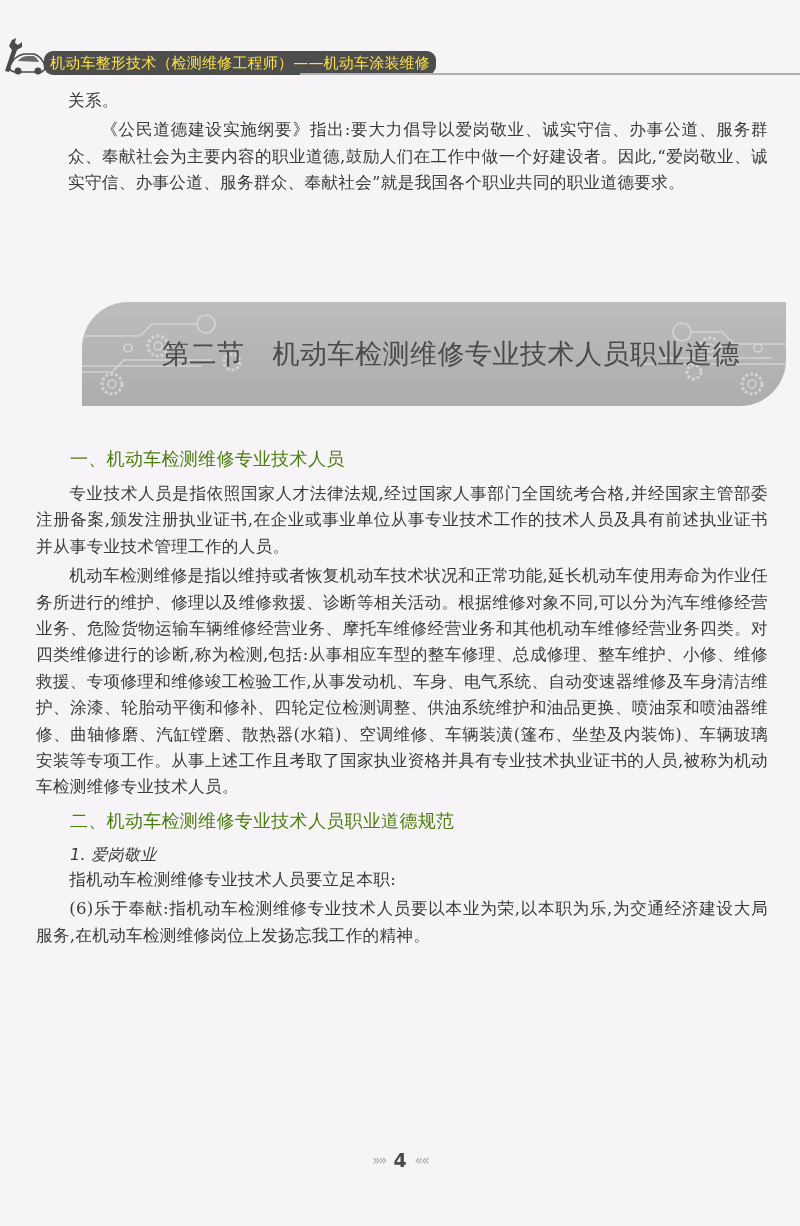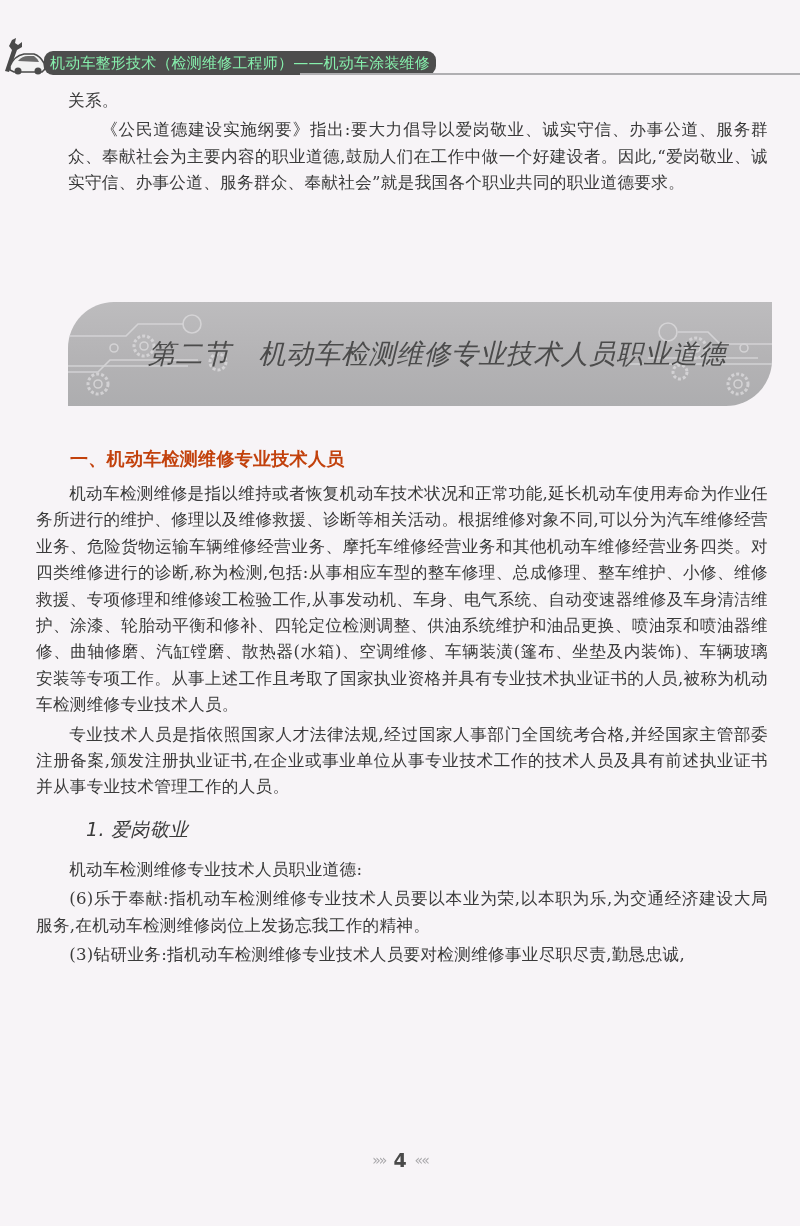--- a/index.html
+++ b/index.html
@@ -31,21 +31,21 @@
       height: 40px;
     }
     .header-pill {
       position: absolute;
       left: 44px;
       top: 15px;
       height: 24px;
       padding: 0 6px 0 6px;
       background: #4d4d4d;
       border-radius: 9px 9px 9px 9px;
-      color: #86efac;
+      color: #fde047;
       font-family: "DejaVu Sans", "Liberation Sans", sans-serif;
       font-size: 15px;
       line-height: 24px;
       white-space: nowrap;
       letter-spacing: 0.2px;
     }
     .header-rule {
       position: absolute;
       left: 300px;
       right: 0;
@@ -74,28 +74,27 @@
     
     .banner-wrap {
       position: absolute;
       left: 66px;
       top: 302px;
       width: 704px;
       height: 104px;
     }
     .banner {
       position: absolute;
-      left: 2px;
+      left: 16px;
       top: 0;
       width: 704px;
       height: 104px;
       background: linear-gradient(180deg, #bdbcbe 0%, #b3b2b4 60%, #adadaf 100%);
       border-radius: 46px 0 46px 0;
       overflow: hidden;
-      font-style: italic;
     }
     .banner svg.circuit {
       position: absolute;
       left: 0;
       top: 0;
     }
     .banner-title {
       position: absolute;
       left: 80px;
       top: 32px;
@@ -107,33 +106,33 @@
       letter-spacing: 0.5px;
       font-weight: normal;
     }
     .banner-title .gap {
       display: inline-block;
       width: 28px;
     }
     
     .subhead {
       font-family: "DejaVu Sans", "Liberation Sans", sans-serif;
-      font-weight: bold;
+      font-weight: normal;
       font-size: 18px;
       line-height: 28px;
-      color: #c2410c;
+      color: #4d7c0f;
       margin: 0 0 8px 0;
       padding-left: 34px;
     }
     .item-heading {
       font-family: "DejaVu Sans", "Liberation Sans", sans-serif;
-      font-size: 19px;
+      font-size: 16px;
       line-height: 24px;
       padding-left: 34px;
-      margin: 16px;
+      margin: 0;
       font-style: italic;
     }
     
     .page-footer {
       position: absolute;
       left: 0;
       width: 800px;
       top: 1147px;
       text-align: center;
       font-family: "DejaVu Sans", "Liberation Sans", sans-serif;
@@ -205,25 +204,25 @@
       </g>
     </svg>
     <div class="banner-title">
       <span>第二节</span><span class="gap"></span><span>机动车检测维修专业技术人员职业道德</span>
     </div>
   </div>
 </div>
 
 <div class="content" style="top:445px; left:36px; width:732px;">
   <div class="subhead">一、机动车检测维修专业技术人员</div>
+  <p class="para">专业技术人员是指依照国家人才法律法规,经过国家人事部门全国统考合格,并经国家主管部委注册备案,颁发注册执业证书,在企业或事业单位从事专业技术工作的技术人员及具有前述执业证书并从事专业技术管理工作的人员。</p>
   <p class="para">机动车检测维修是指以维持或者恢复机动车技术状况和正常功能,延长机动车使用寿命为作业任务所进行的维护、修理以及维修救援、诊断等相关活动。根据维修对象不同,可以分为汽车维修经营业务、危险货物运输车辆维修经营业务、摩托车维修经营业务和其他机动车维修经营业务四类。对四类维修进行的诊断,称为检测,包括:从事相应车型的整车修理、总成修理、整车维护、小修、维修救援、专项修理和维修竣工检验工作,从事发动机、车身、电气系统、自动变速器维修及车身清洁维护、涂漆、轮胎动平衡和修补、四轮定位检测调整、供油系统维护和油品更换、喷油泵和喷油器维修、曲轴修磨、汽缸镗磨、散热器(水箱)、空调维修、车辆装潢(篷布、坐垫及内装饰)、车辆玻璃安装等专项工作。从事上述工作且考取了国家执业资格并具有专业技术执业证书的人员,被称为机动车检测维修专业技术人员。</p>
-  <p class="para">专业技术人员是指依照国家人才法律法规,经过国家人事部门全国统考合格,并经国家主管部委注册备案,颁发注册执业证书,在企业或事业单位从事专业技术工作的技术人员及具有前述执业证书并从事专业技术管理工作的人员。</p>
-
+
+  <div class="subhead" style="margin-top:6px;">二、机动车检测维修专业技术人员职业道德规范</div>
 
   <p class="item-heading">1. 爱岗敬业</p>
-  <p class="para">机动车检测维修专业技术人员职业道德:</p>
+  <p class="para">指机动车检测维修专业技术人员要立足本职:</p>
   <p class="para">(6)乐于奉献:指机动车检测维修专业技术人员要以本业为荣,以本职为乐,为交通经济建设大局服务,在机动车检测维修岗位上发扬忘我工作的精神。</p>
-  <p class="para">(3)钻研业务:指机动车检测维修专业技术人员要对检测维修事业尽职尽责,勤恳忠诚,</p>
 </div>
 
 <div class="page-footer">
   <span class="chev">»»</span><span class="num">4</span><span class="chev">««</span>
 </div>
 
 </body></html>

